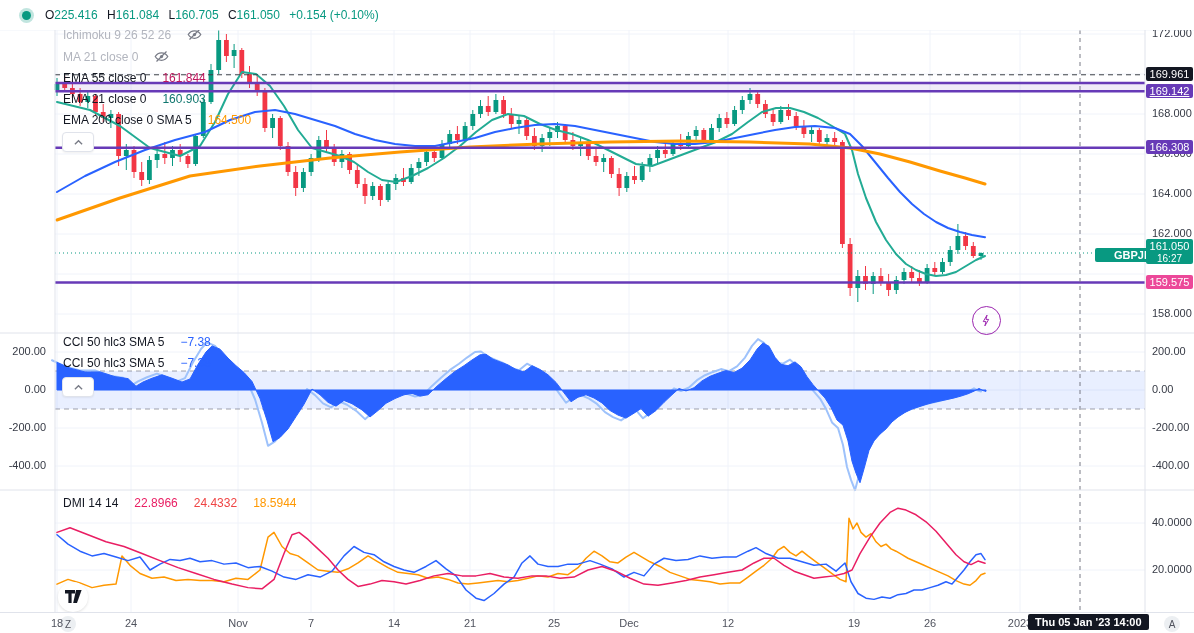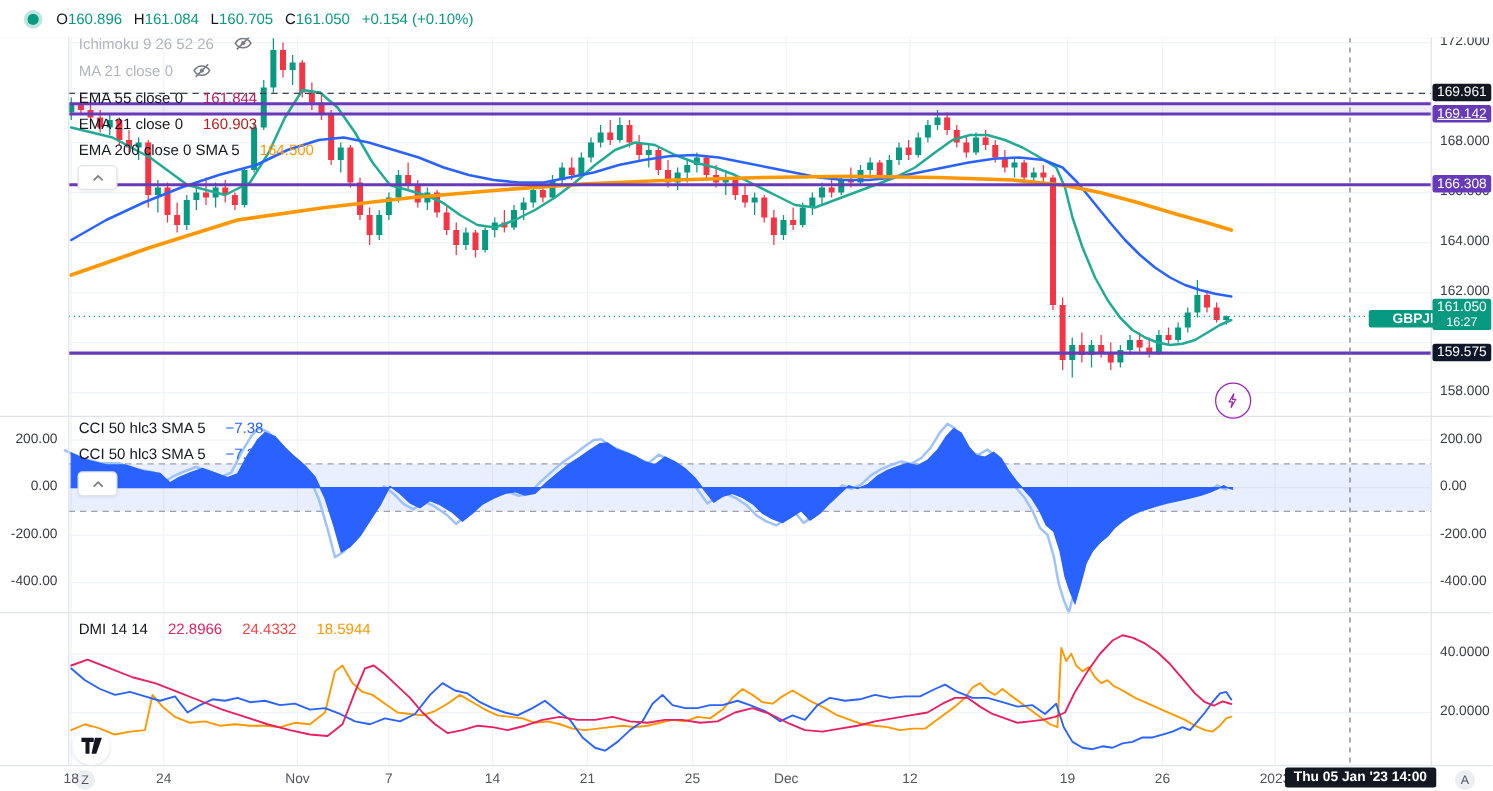--- a/index.html
+++ b/index.html
@@ -366,21 +366,21 @@
       <line x1="0" y1="30" x2="1194" y2="30" stroke="#f0f3fa" stroke-width="1"></line>
       <line x1="0" y1="333" x2="1194" y2="333" stroke="#e0e3eb" stroke-width="1"></line>
       <line x1="0" y1="490" x2="1194" y2="490" stroke="#e0e3eb" stroke-width="1"></line>
       <line x1="55" y1="30" x2="55" y2="612" stroke="#e0e3eb" stroke-width="1"></line>
       <line x1="1145" y1="0" x2="1145" y2="612" stroke="#e0e3eb" stroke-width="1"></line>
     </svg>
 
   <div class="header">
     <div class="src-dot"></div>
     <div class="ohlc">
-      <span class="lbl">O</span><span class="val">160.896</span>
+      <span class="lbl">O</span><span class="val">225.416</span>
       <span class="lbl">H</span><span class="val">161.084</span>
       <span class="lbl">L</span><span class="val">160.705</span>
       <span class="lbl">C</span><span class="val">161.050</span>
       <span class="val">+0.154 (+0.10%)</span>
     </div>
   </div>
 
   <div class="hdr-btns">
     <div class="hbtn">
       <svg width="11" height="11" viewBox="0 0 12 12">
@@ -425,21 +425,21 @@
           <line x1="4" y1="20" x2="20" y2="4" stroke="currentColor" stroke-width="2"></line>
         </svg>
       </span>
   </div>
   <div class="ind-row" style="top:71px">
     <span class="dark">EMA 55 close 0</span>
     <span style="color:#be185d">161.844</span>
   </div>
   <div class="ind-row" style="top:92px">
     <span class="dark">EMA 21 close 0</span>
-    <span style="color:#b91c1c">160.903</span>
+    <span style="color:#0f766e">160.903</span>
   </div>
   <div class="ind-row" style="top:113px">
     <span class="dark">EMA 200 close 0 SMA 5</span>
     <span style="color:#ff9800">164.500</span>
   </div>
   <div class="collapse-btn" style="top:132px">
     <svg width="9" height="9" viewBox="0 0 10 10">
         <path d="M1 7L5 3 9 7" fill="none" stroke="currentColor" stroke-width="1.5"></path>
       </svg>
   </div>
@@ -522,16 +522,16 @@
     <div class="badge" style="background: rgb(103, 58, 183); top: 83.66px; text-decoration: underline;">
       <div>169.142</div>
     </div>
     <div class="badge" style="background: rgb(103, 58, 183); top: 140.34px;">
       <div>166.308</div>
     </div>
     <div class="badge" style="background: rgb(8, 153, 129); top: 239px;">
       <div>161.050</div>
       <div style="font-size:10px;line-height:11px">16:27</div>
     </div>
-    <div class="badge" style="background: #0f172a; top: 275px;">
+    <div class="badge" style="background: #ec4899; top: 275px;">
       <div>159.575</div>
     </div>
   </div>
 
 </body></html>

